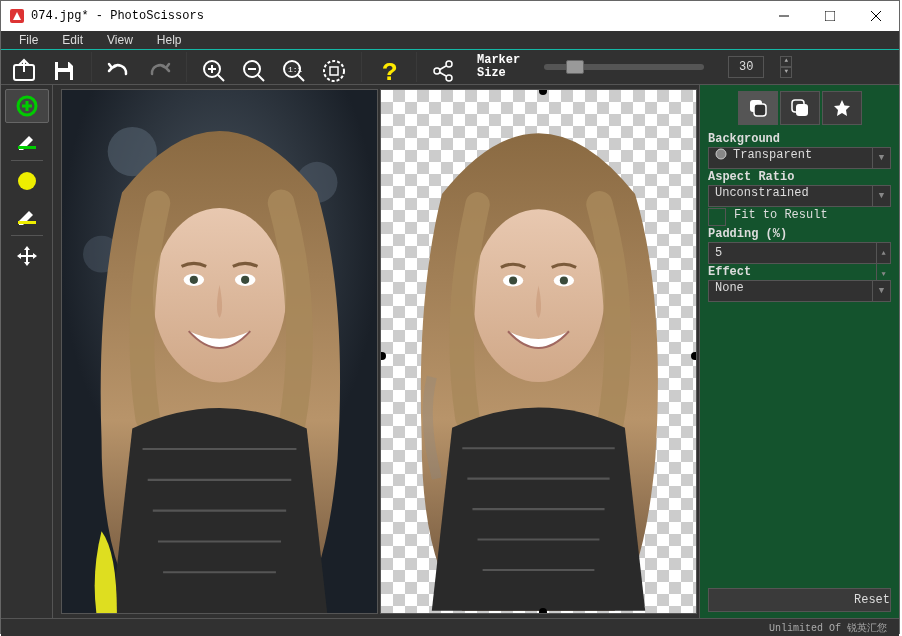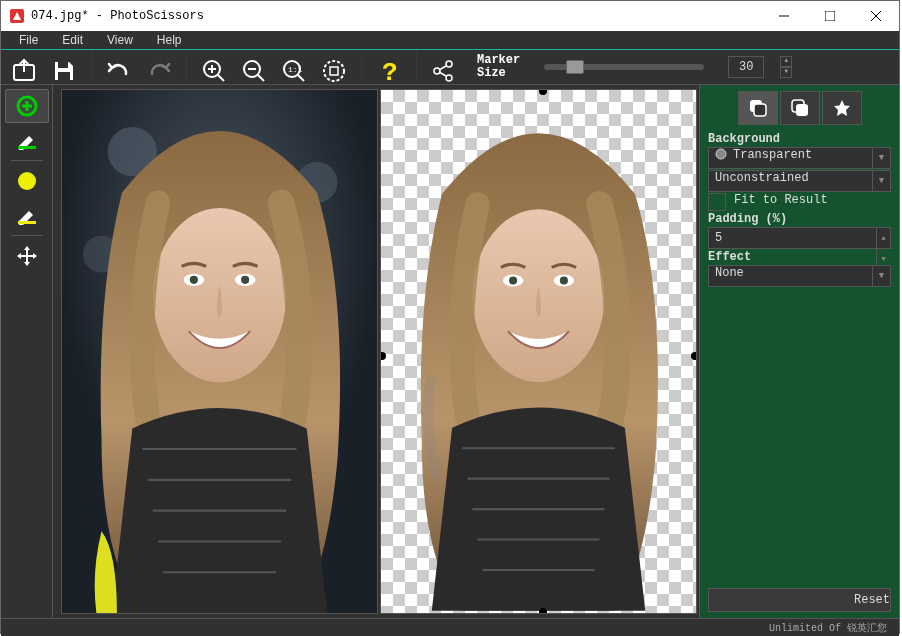--- a/index.html
+++ b/index.html
@@ -339,20 +339,21 @@
 
       <div class="rp-label">Background</div>
       <div class="rp-select">
         <svg width="12" height="12" style="margin-right:6px">
             <circle cx="6" cy="6" r="5" fill="#888" stroke="#ccc"></circle>
           </svg>
         <span>Transparent</span>
         <div class="chev">▼</div>
       </div>
 
+      <div class="rp-label">Aspect Ratio</div>
       <div class="rp-select">
         <span>Unconstrained</span>
         <div class="chev">▼</div>
       </div>
 
       <div class="rp-check">
         <div class="rp-checkbox"></div>
         <span>Fit to Result</span>
       </div>
 

